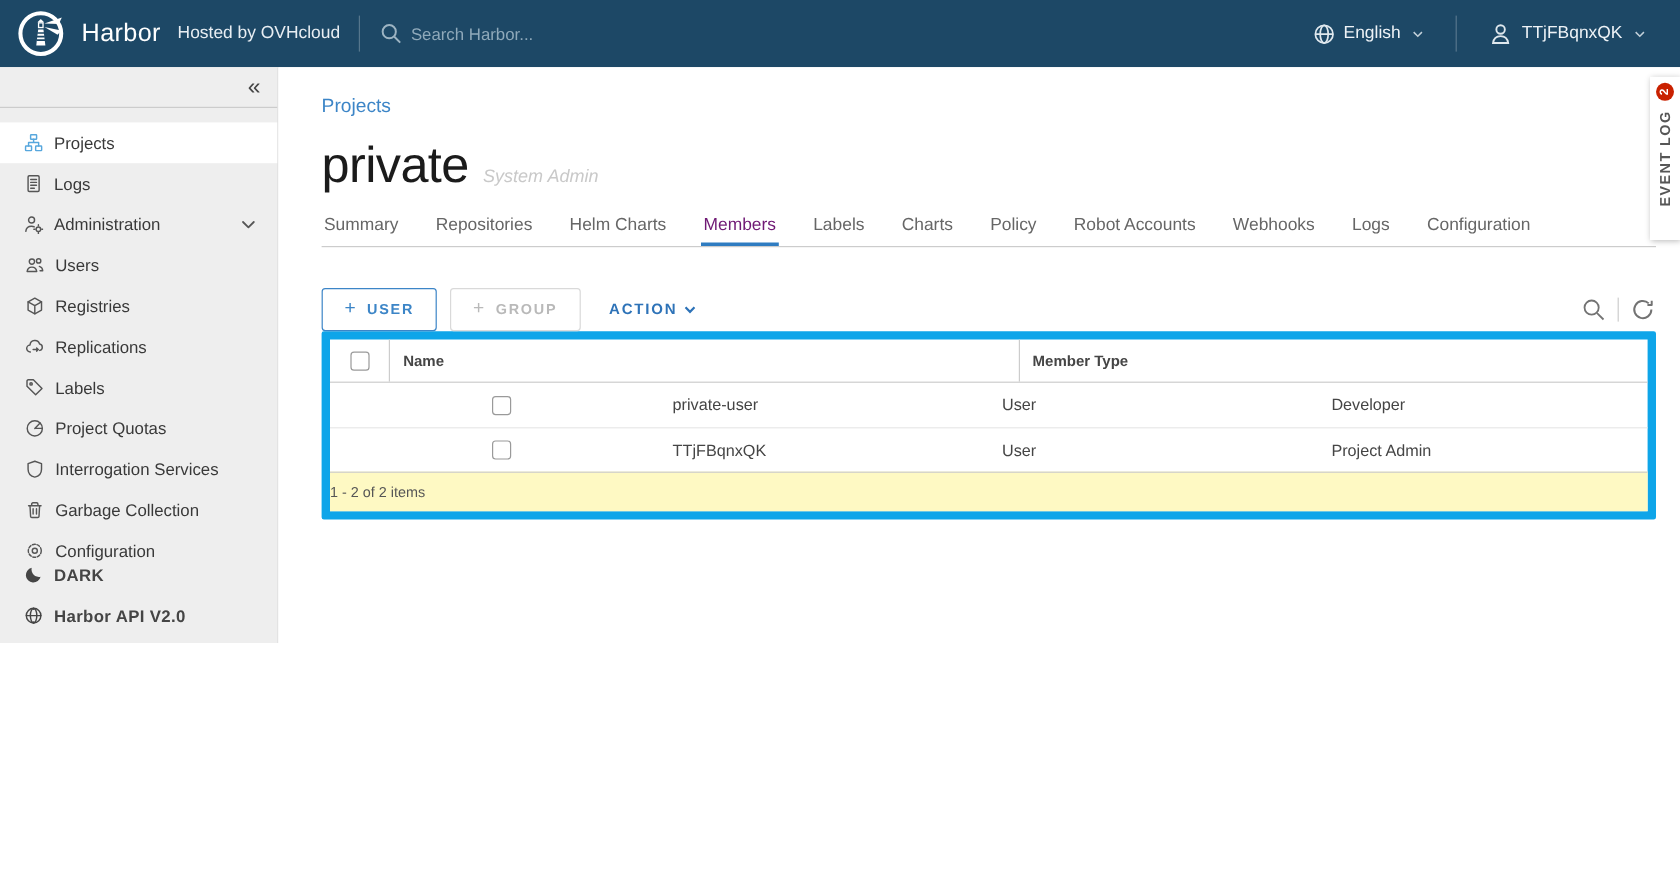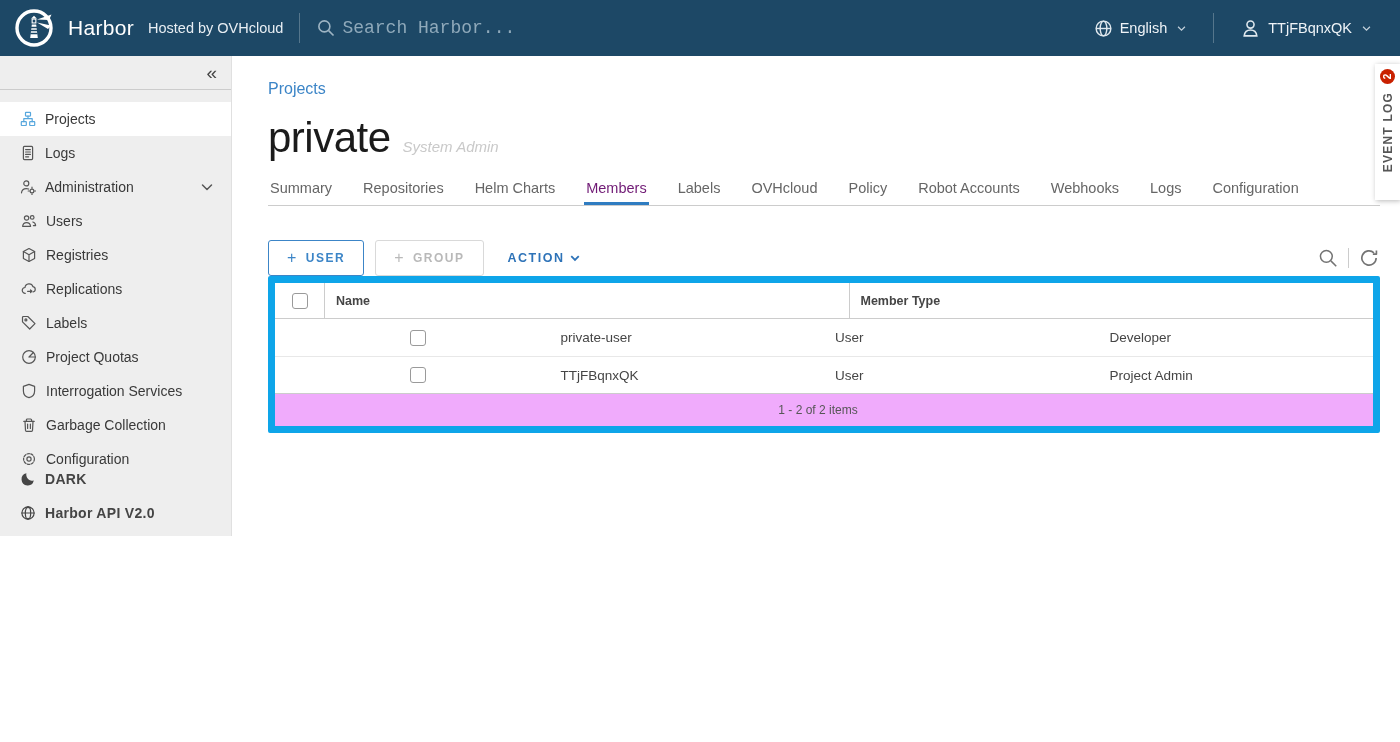--- a/index.html
+++ b/index.html
@@ -14,21 +14,21 @@
     position:absolute; top:0; left:0; right:0; height:56px;
     background:#1d4866; display:flex; align-items:center; color:#fff;
   }
   .logo-wrap { margin-left:14px; display:flex; align-items:center; }
   .brand { font-size:21px; font-weight:500; letter-spacing:.3px; margin-left:14px; }
   .brand-sub { font-size:14.5px; font-weight:500; margin-left:14px; color:#e8eef3; }
   .hdr-div { width:1px; height:30px; background:rgba(255,255,255,.25); margin:0 16px; }
   .hdr-search { display:flex; align-items:center; gap:6px; }
   .hdr-search input {
     background:transparent; border:none; outline:none; color:#cfdde8;
-    font-size:18px; width:200px; font-family:Liberation Mono, monospace;
+    font-size:14px; width:200px; font-family:Liberation Sans, sans-serif;
   }
   .hdr-search input::placeholder { color:#8fa9ba; }
   .hdr-right { margin-left:auto; display:flex; align-items:center; }
   .hdr-item { display:flex; align-items:center; gap:7px; font-size:14.5px; color:#eef3f7; cursor:pointer; }
   .hdr-caret { margin-left:2px; opacity:.85; }
   .hdr-right .hdr-div { margin:0 26px; }
   .hdr-item.lang { margin-right:0; }
   .hdr-item.user { margin-right:28px; }
   .icon { display:inline-flex; align-items:center; justify-content:center; }
 
@@ -83,22 +83,22 @@
   
   .mtable { border:7px solid #0ea5e9; border-radius:2px; }
   .mt-head { display:flex; height:36px; align-items:stretch; border-bottom:1px solid #cccccc; }
   .mt-hcell { display:flex; align-items:center; font-size:12.5px; font-weight:700; color:#454545;
               padding-left:11px; flex:1 1 0; border-left:1px solid #cccccc; }
   .mt-cbcell { flex:0 0 49px; display:flex; align-items:center; justify-content:center; border-left:none; padding-left:0; }
   .cb { width:16px; height:16px; border:1px solid #9a9a9a; border-radius:3px; background:#fff; cursor:pointer; }
   .mt-row { display:flex; height:37px; align-items:stretch; }
   .mt-row + .mt-row { border-top:1px solid #e8e8e8; }
   .mt-cell { display:flex; align-items:center; font-size:13.5px; color:#454545; padding-left:11px; flex:1 1 0; }
-  .mt-foot { height:33px; border-top:1px solid #cccccc; background:#f0abfc;
-             display:flex; align-items:center; justify-content:center;
+  .mt-foot { height:33px; border-top:1px solid #cccccc; background:#fef9c3;
+             display:flex; align-items:center; justify-content:flex-start;
              padding-right:12px; font-size:12px; color:#565656; }
 
   
   .eventlog-wrap { position:absolute; top:64px; right:0; width:25px; height:136px; z-index:5; }
   .eventlog {
     width:136px; height:25px; background:#fff;
     transform-origin:0 0; transform:rotate(-90deg) translateX(-136px);
     box-shadow:-1px 1px 5px rgba(0,0,0,.28);
     display:flex; align-items:center; justify-content:flex-end; gap:8px;
     padding-right:5px; cursor:pointer;
@@ -319,21 +319,21 @@
       <span class="page-title">private</span>
       <span class="title-suffix">System Admin</span>
     </div>
 
     <div class="tabbar" id="tabbar">
         <div class="tab">Summary</div>
         <div class="tab">Repositories</div>
         <div class="tab">Helm Charts</div>
         <div class="tab active">Members</div>
         <div class="tab">Labels</div>
-        <div class="tab">OVHcloud</div>
+        <div class="tab">Charts</div>
         <div class="tab">Policy</div>
         <div class="tab">Robot Accounts</div>
         <div class="tab">Webhooks</div>
         <div class="tab">Logs</div>
         <div class="tab">Configuration</div>
       </div>
 
     <div class="toolbar">
       <button class="btn primary">
         <span class="plus">+</span>

